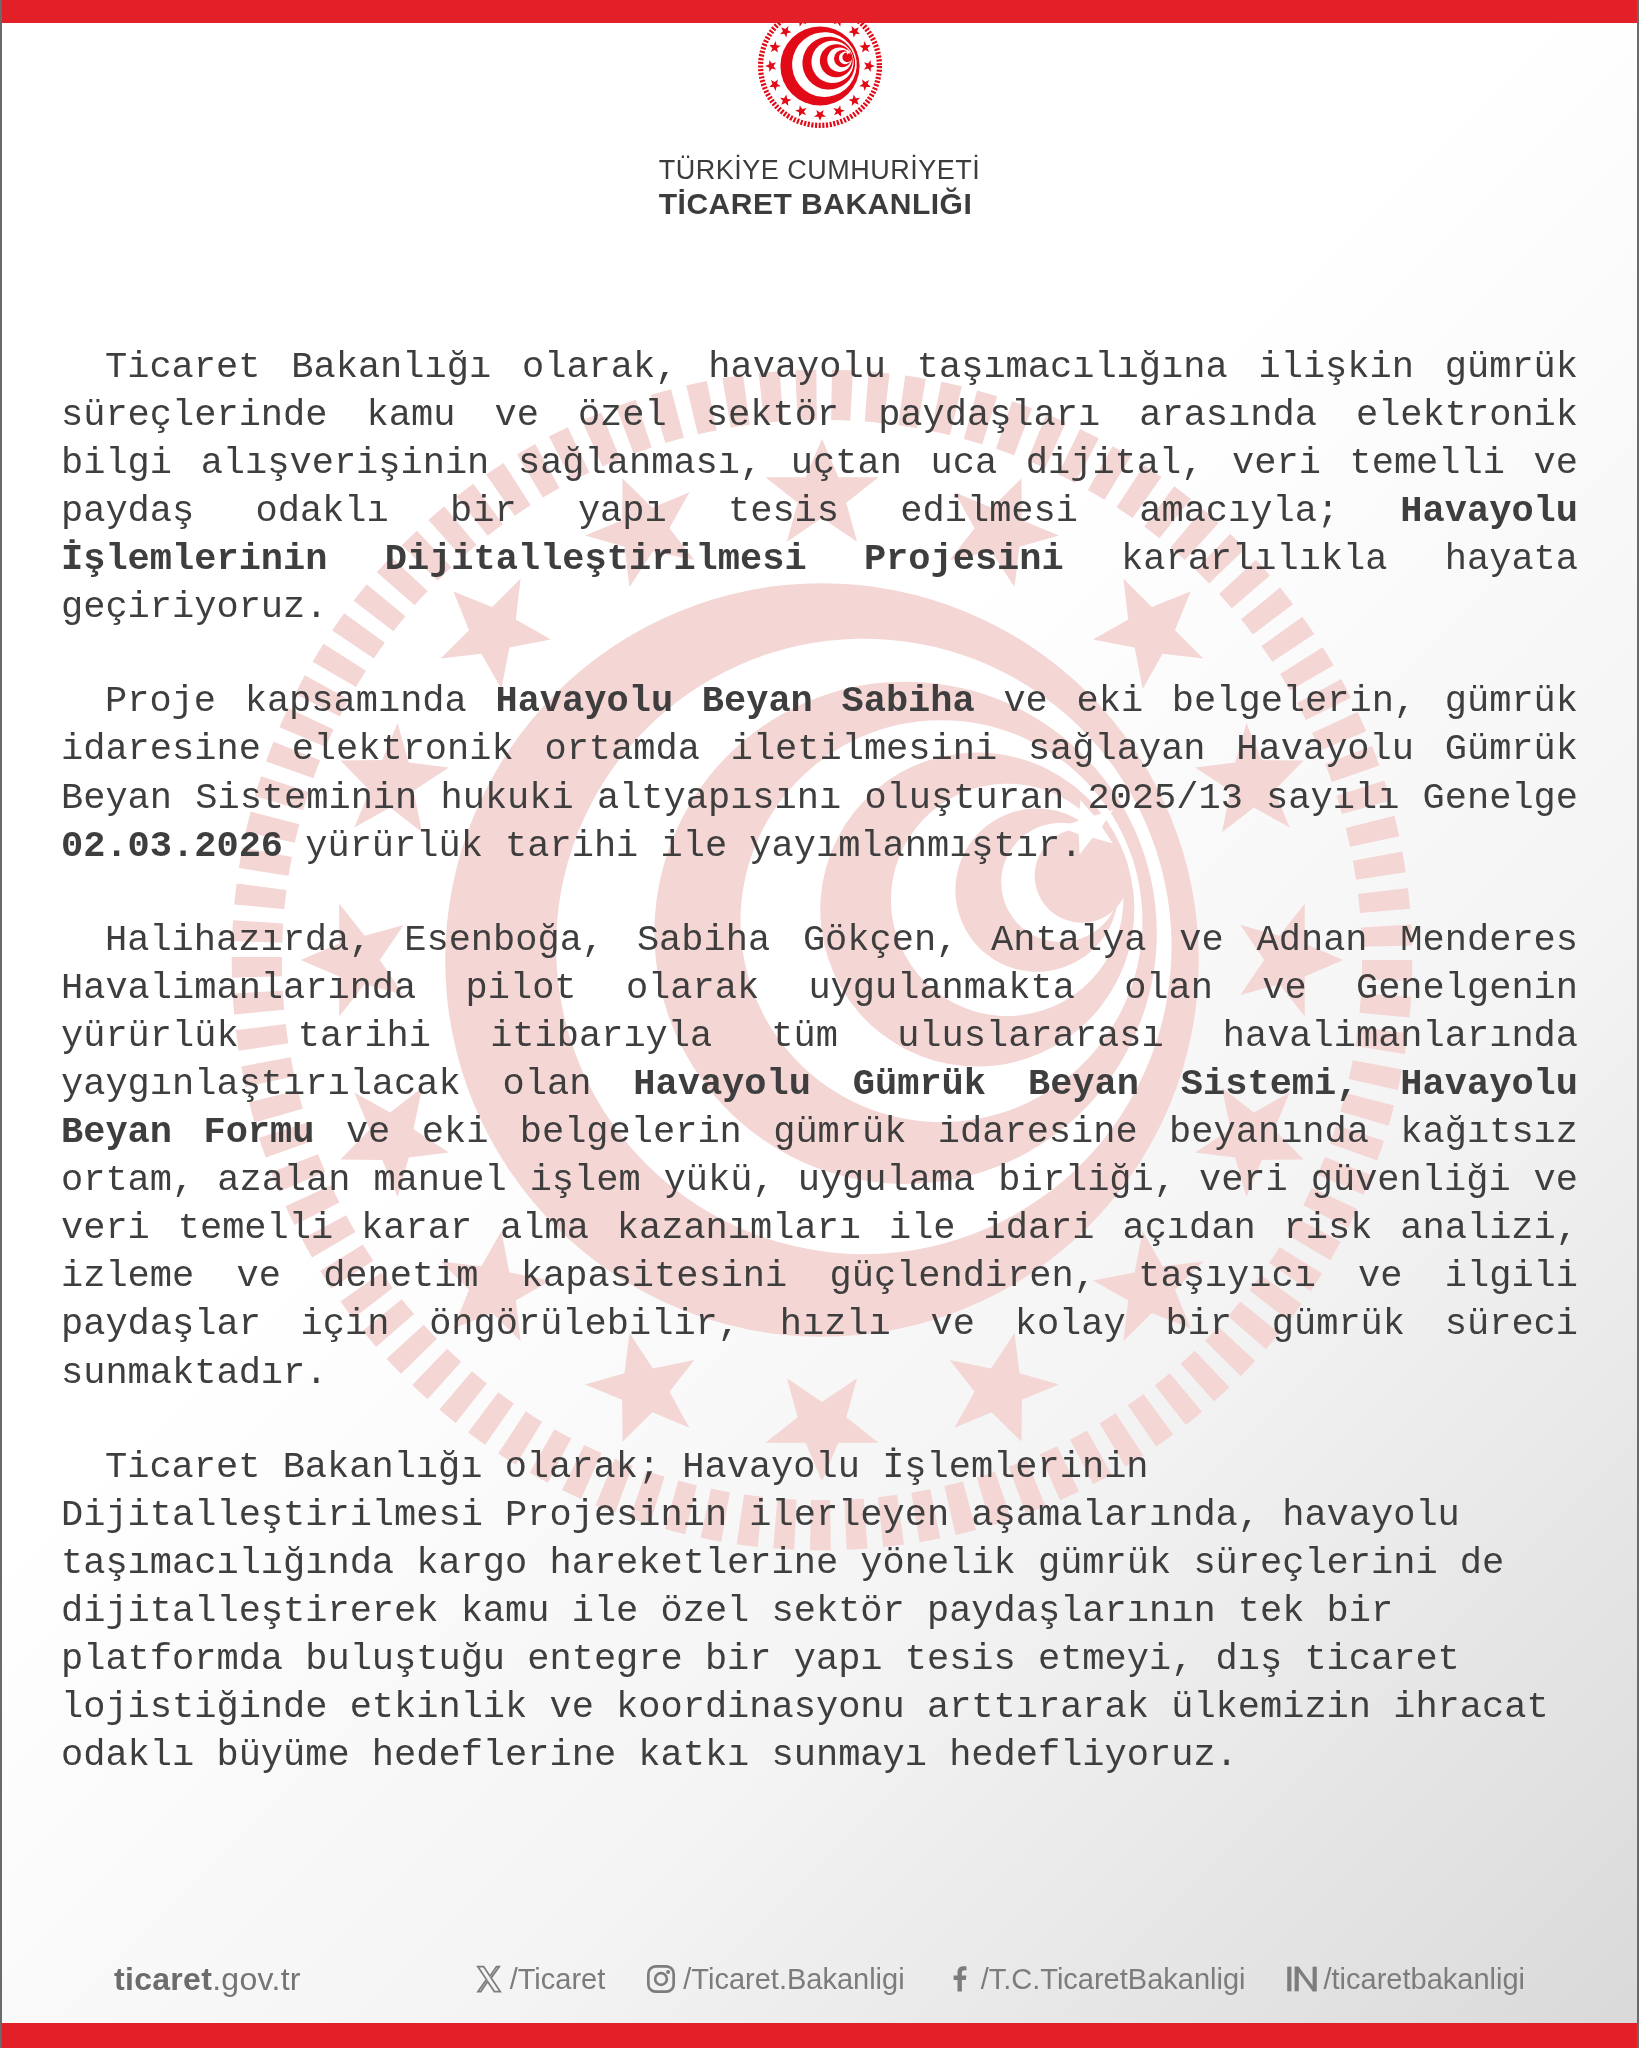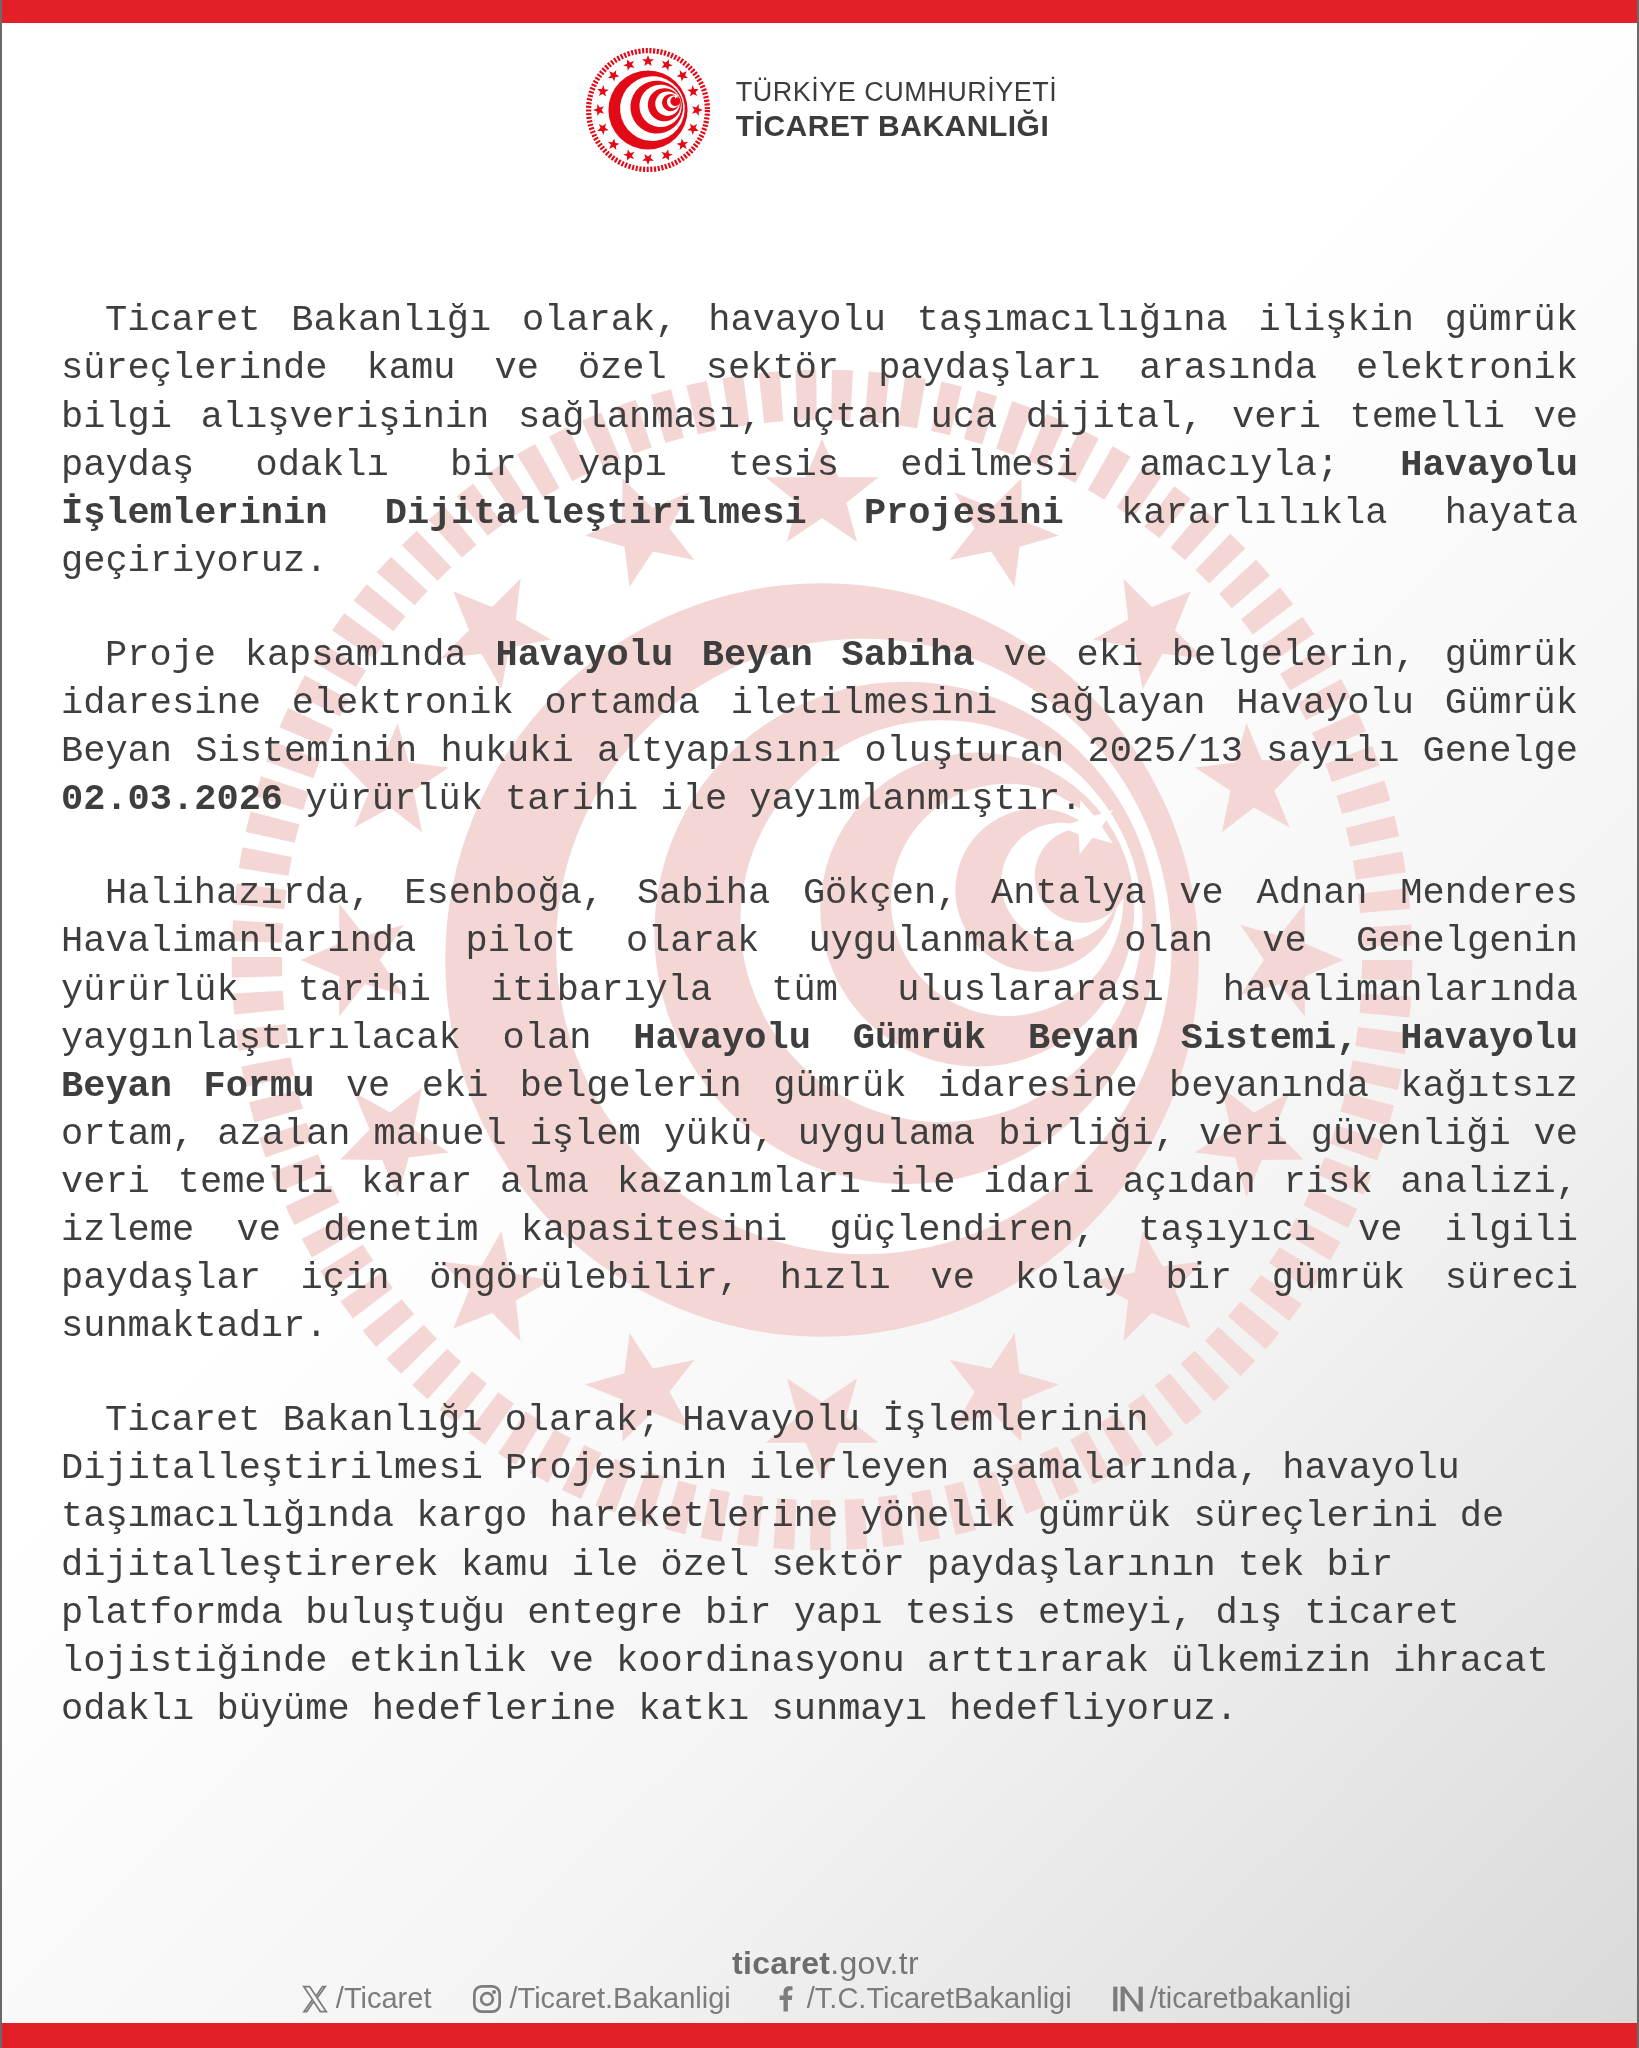--- a/index.html
+++ b/index.html
@@ -17,43 +17,43 @@
   .bar.top{top:0;}
   .bar.bottom{bottom:0;height:25px;}
 
   .watermark{
     position:absolute;left:192px;top:332px;width:1256px;height:1256px;
     color:#f4d6d5;z-index:0;pointer-events:none;
   }
 
   .content{position:relative;z-index:1;}
 
-  .header{display:flex;justify-content:center;align-items:center;gap:22px;padding-top:44px;}
+  .header{display:flex;justify-content:center;align-items:center;gap:22px;flex-direction:column;}
   .logo{width:132px;height:132px;color:#e30a17;flex:0 0 auto;}
   .org{display:flex;flex-direction:column;line-height:1.2;color:#3c3c3c;letter-spacing:.5px;}
   .org .l1{font-size:27px;font-weight:400;}
   .org .l2{font-size:30px;font-weight:700;}
 
   .title{
     margin:30px 90px 0;
     text-align:center;
     font-size:42px;font-weight:700;color:#383838;
     line-height:1.2;letter-spacing:-.5px;
   }
 
   .article{margin:40px 59px 0;color:#3e3e3e;font-size:37px;line-height:1.30;font-family:Liberation Mono, monospace;}
   .article .para{margin:0 0 46px;text-align:justify;text-indent:44px;}
   .article .para:last-child{text-align:left;}
   .article .b{font-weight:700;}
 
   .footer{
-    position:absolute;left:12px;right:0;bottom:25px;height:78px;
+    position:absolute;left:0;right:0;bottom:25px;height:78px;
     display:flex;align-items:center;justify-content:space-between;
     padding:0 112px 10px;box-sizing:border-box;
-    color:#7c7c7c;z-index:2;flex-direction:column;
+    color:#7c7c7c;z-index:2;
   }
   .website{font-size:32px;letter-spacing:.3px;color:#757575;}
   .website .b{font-weight:700;color:#6c6c6c;}
   .socials{display:flex;align-items:center;gap:40px;}
   .social{display:flex;align-items:center;gap:6px;font-size:29px;color:#7c7c7c;}
   .social svg{display:block;}
 </style>
 </head>
 <body>
 

